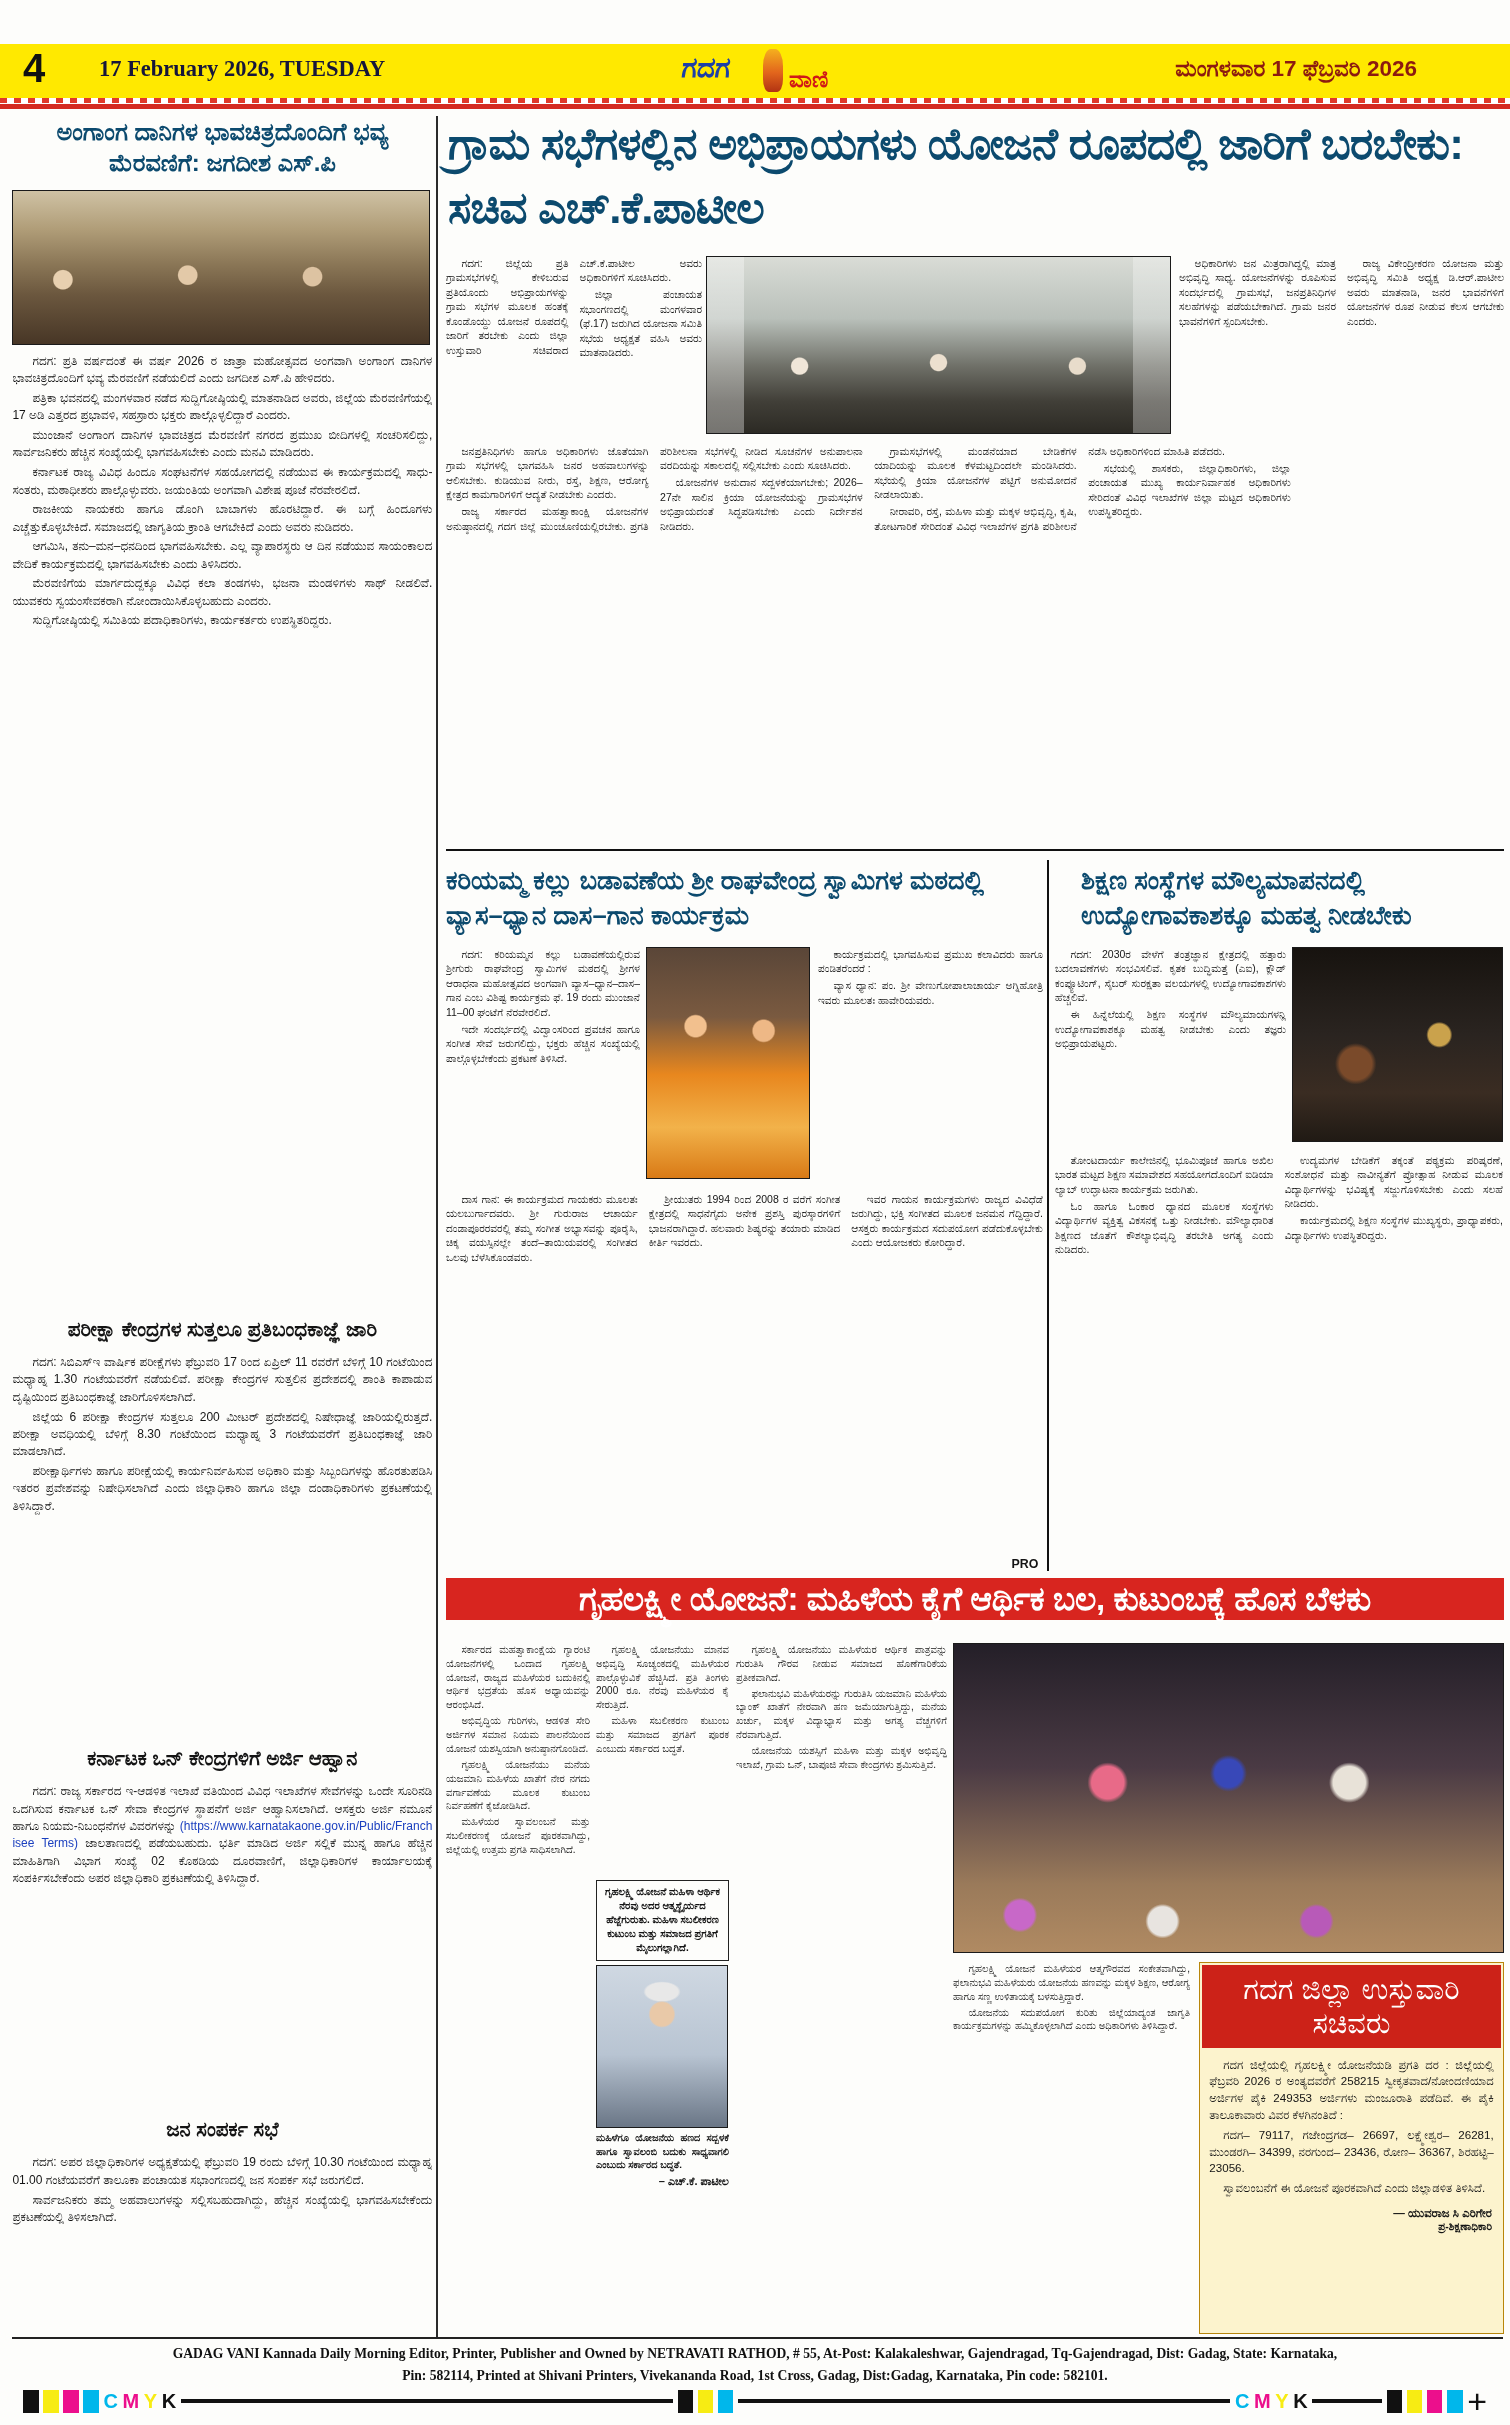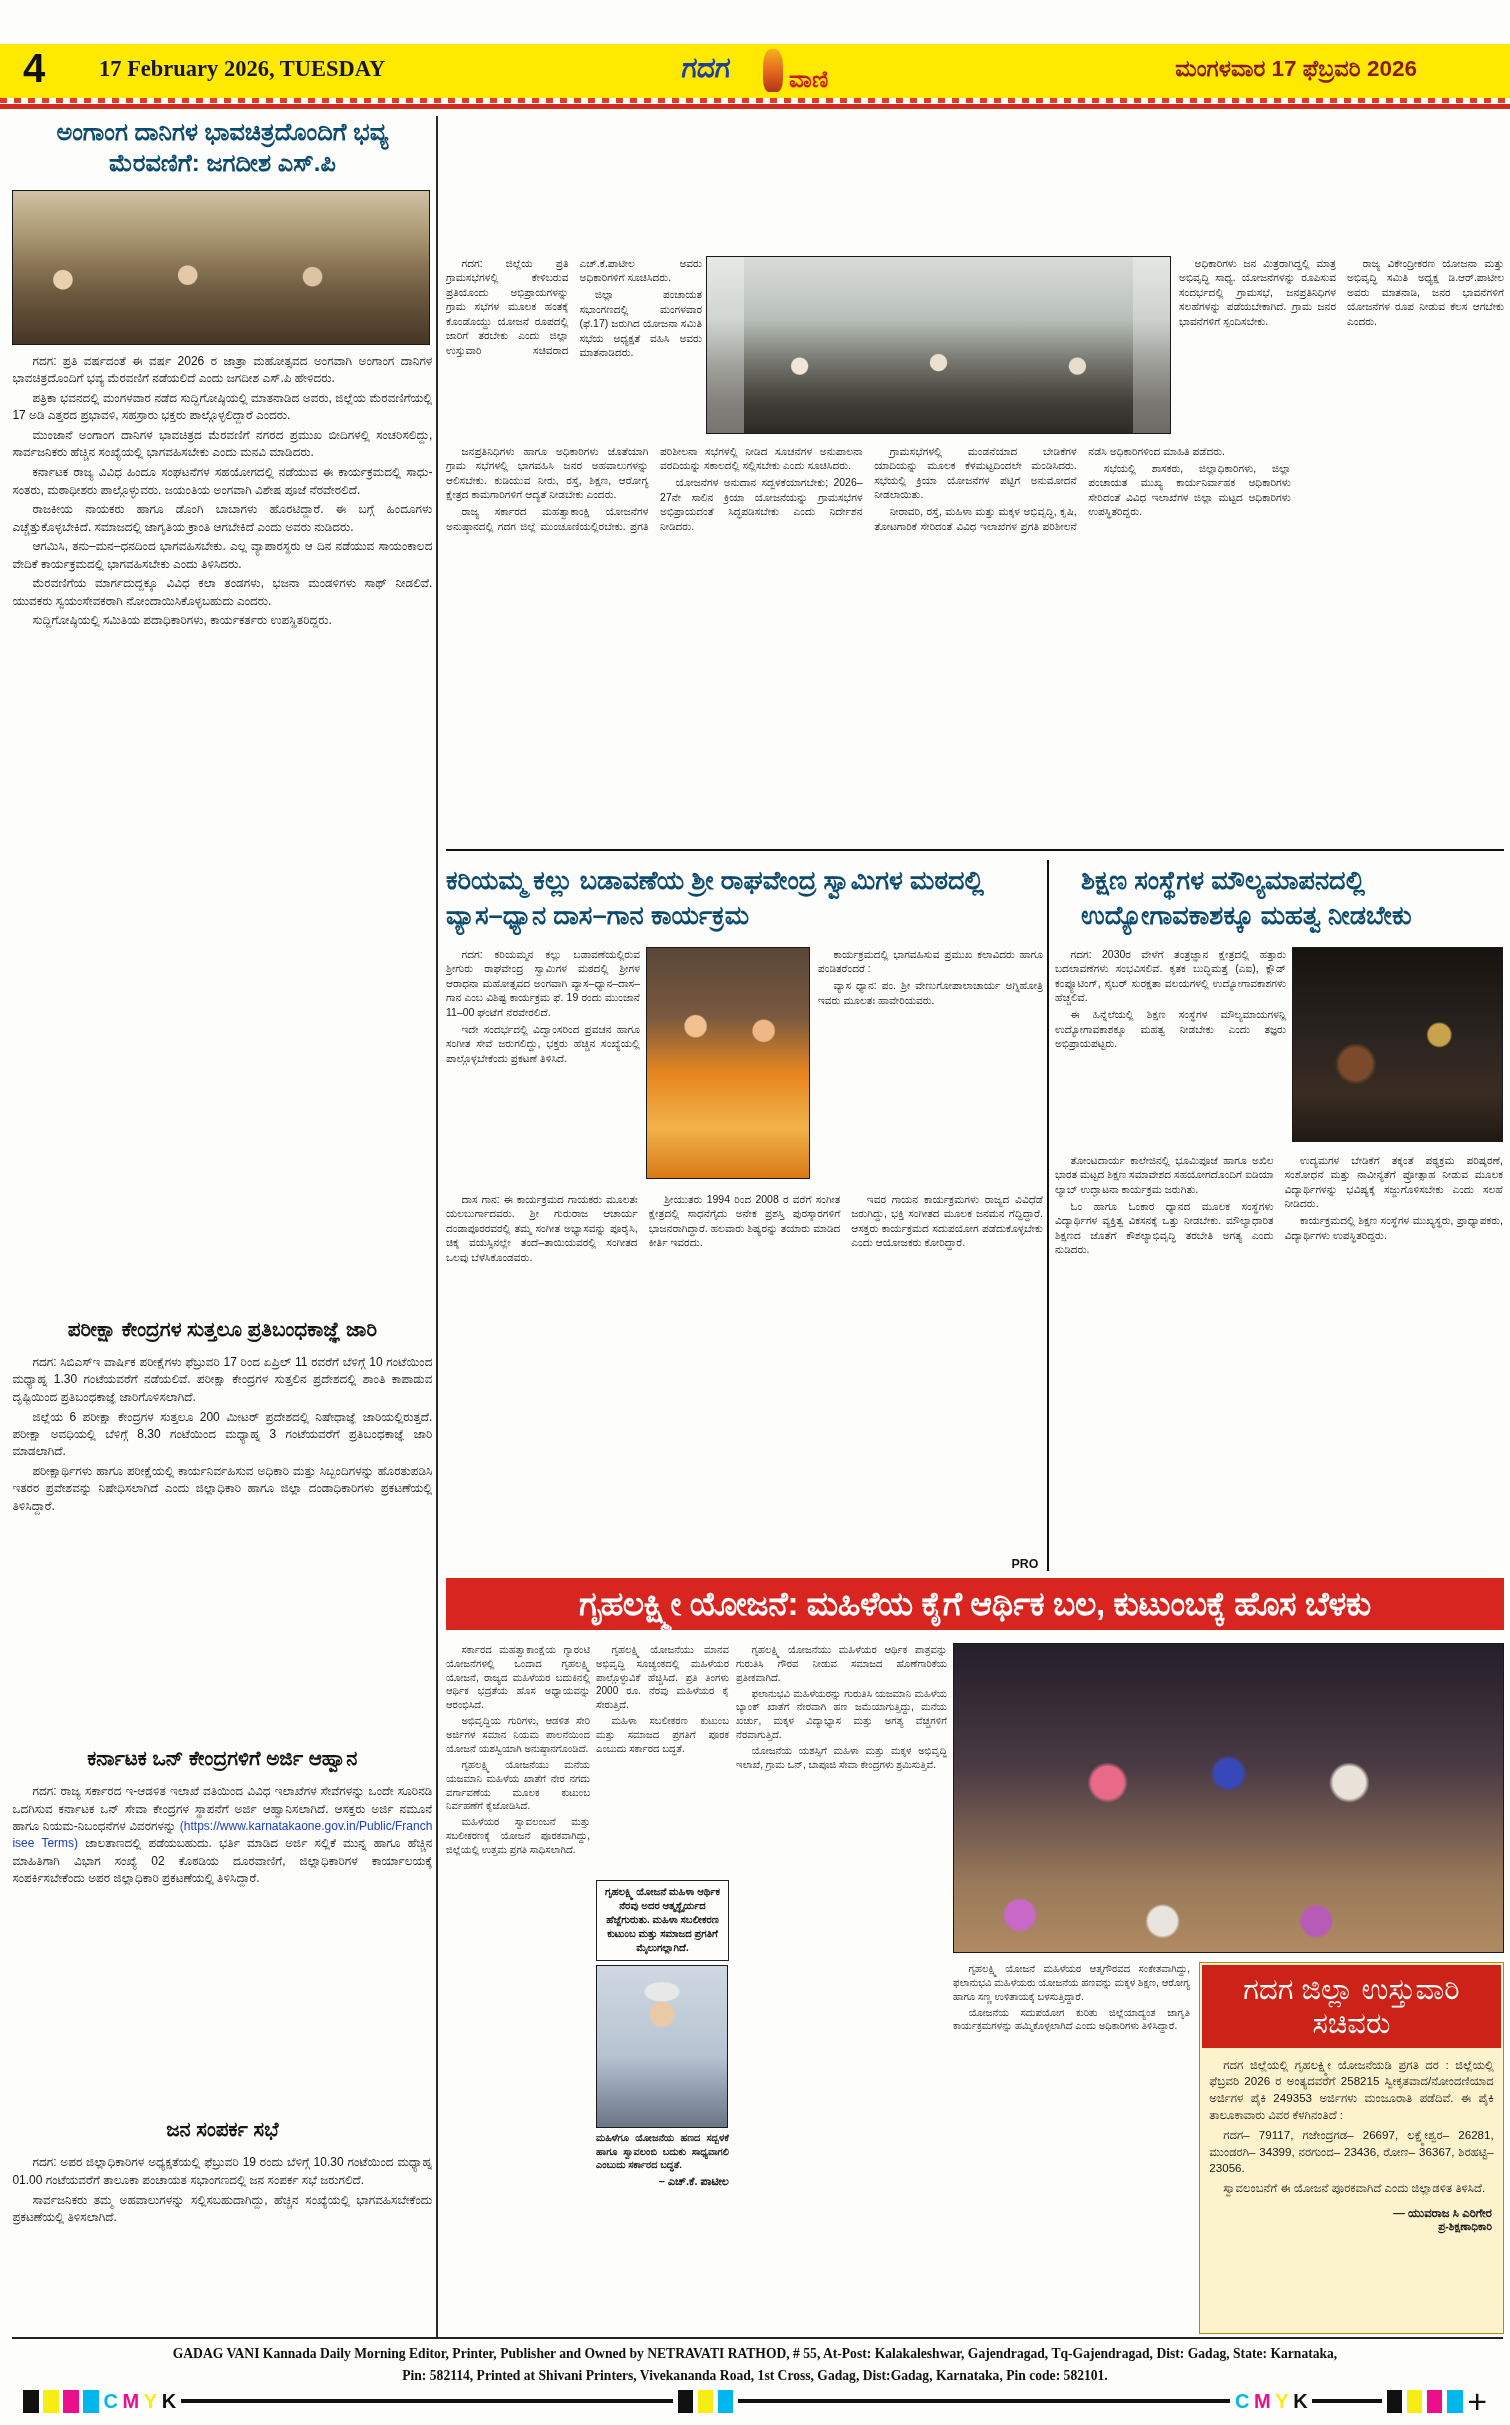--- a/index.html
+++ b/index.html
@@ -102,21 +102,21 @@
   .a2-pro{position:absolute;right:4.6px;bottom:3.1px;font-weight:800;font-size:12.4px;margin-top:8px;}
 
   
   .a3{position:absolute;left:1055px;top:857px;width:448px;height:717px;}
   .a3-head{font-size:25.6px;line-height:1.35;height:76px;margin-top:6.2px;margin-left:26px;}
   .a3-colA{position:absolute;left:0;top:90px;width:231px;height:200px;}
   .a3-photo{position:absolute;left:237px;top:90px;width:211px;height:195px;}
   .a3-bottom{position:absolute;left:0;top:296px;width:448px;height:418px;}
 
   
-  .banner{position:absolute;left:446px;top:1578px;width:1058px;height:52px;background:#d8251f;
+  .banner{position:absolute;left:446px;top:1578px;width:1058px;height:42px;background:#d8251f;
           display:flex;align-items:center;justify-content:center;}
   .banner span{color:#fff;font-size:33px;font-weight:800;letter-spacing:-0.4px;}
 
   
   .a4{position:absolute;left:446px;top:1643px;width:1058px;height:691px;}
   .a4-col1{position:absolute;left:0;top:0;width:144px;height:691px;font-size:10px;}
   .a4-col2{position:absolute;left:150px;top:0;width:133px;height:691px;font-size:10px;}
   .a4-col3{position:absolute;left:290px;top:0;width:211px;height:691px;font-size:10px;}
   .quotebox{border:1.5px solid #222;padding:4.6px 4.6px;margin:4.6px 0;font-weight:700;
             font-size:10px;line-height:1.4;text-align:center;}
@@ -194,20 +194,21 @@
         <span class="url">(https://www.karnatakaone.gov.in/Public/Franchisee Terms)</span>
         <span>ಜಾಲತಾಣದಲ್ಲಿ ಪಡೆಯಬಹುದು. ಭರ್ತಿ ಮಾಡಿದ ಅರ್ಜಿ ಸಲ್ಲಿಕೆ ಮುನ್ನ ಹಾಗೂ ಹೆಚ್ಚಿನ ಮಾಹಿತಿಗಾಗಿ ವಿಭಾಗ ಸಂಖ್ಯೆ 02 ಕೊಠಡಿಯ ದೂರವಾಣಿಗೆ, ಜಿಲ್ಲಾಧಿಕಾರಿಗಳ ಕಾರ್ಯಾಲಯಕ್ಕೆ ಸಂಪರ್ಕಿಸಬೇಕೆಂದು ಅಪರ ಜಿಲ್ಲಾಧಿಕಾರಿ ಪ್ರಕಟಣೆಯಲ್ಲಿ ತಿಳಿಸಿದ್ದಾರೆ.</span></p>
     </div>
     <div class="lc-sub">ಜನ ಸಂಪರ್ಕ ಸಭೆ</div>
     <div class="body-text lc-text lc-b4">
         <p>ಗದಗ: ಅಪರ ಜಿಲ್ಲಾಧಿಕಾರಿಗಳ ಅಧ್ಯಕ್ಷತೆಯಲ್ಲಿ ಫೆಬ್ರುವರಿ 19 ರಂದು ಬೆಳಿಗ್ಗೆ 10.30 ಗಂಟೆಯಿಂದ ಮಧ್ಯಾಹ್ನ 01.00 ಗಂಟೆಯವರೆಗೆ ತಾಲೂಕಾ ಪಂಚಾಯತ ಸಭಾಂಗಣದಲ್ಲಿ ಜನ ಸಂಪರ್ಕ ಸಭೆ ಜರುಗಲಿದೆ.</p>
         <p>ಸಾರ್ವಜನಿಕರು ತಮ್ಮ ಅಹವಾಲುಗಳನ್ನು ಸಲ್ಲಿಸಬಹುದಾಗಿದ್ದು, ಹೆಚ್ಚಿನ ಸಂಖ್ಯೆಯಲ್ಲಿ ಭಾಗವಹಿಸಬೇಕೆಂದು ಪ್ರಕಟಣೆಯಲ್ಲಿ ತಿಳಿಸಲಾಗಿದೆ.</p>
       </div>
   </div>
 
+  <div class="headline main-head">ಗ್ರಾಮ ಸಭೆಗಳಲ್ಲಿನ ಅಭಿಪ್ರಾಯಗಳು ಯೋಜನೆ ರೂಪದಲ್ಲಿ ಜಾರಿಗೆ ಬರಬೇಕು: ಸಚಿವ ಎಚ್.ಕೆ.ಪಾಟೀಲ</div>
   <div class="a1">
     <div class="body-text cols2 a1-colL">
         <p>ಗದಗ: ಜಿಲ್ಲೆಯ ಪ್ರತಿ ಗ್ರಾಮಸಭೆಗಳಲ್ಲಿ ಕೇಳಿಬರುವ ಪ್ರತಿಯೊಂದು ಅಭಿಪ್ರಾಯಗಳನ್ನು ಗ್ರಾಮ ಸಭೆಗಳ ಮೂಲಕ ಹಂತಕ್ಕೆ ಕೊಂಡೊಯ್ದು ಯೋಜನೆ ರೂಪದಲ್ಲಿ ಜಾರಿಗೆ ತರಬೇಕು ಎಂದು ಜಿಲ್ಲಾ ಉಸ್ತುವಾರಿ ಸಚಿವರಾದ ಎಚ್.ಕೆ.ಪಾಟೀಲ ಅವರು ಅಧಿಕಾರಿಗಳಿಗೆ ಸೂಚಿಸಿದರು.</p>
         <p>ಜಿಲ್ಲಾ ಪಂಚಾಯತ ಸಭಾಂಗಣದಲ್ಲಿ ಮಂಗಳವಾರ (ಫೆ.17) ಜರುಗಿದ ಯೋಜನಾ ಸಮಿತಿ ಸಭೆಯ ಅಧ್ಯಕ್ಷತೆ ವಹಿಸಿ ಅವರು ಮಾತನಾಡಿದರು.</p>
       </div>
     <div class="ph ph2 a1-photo"></div>
     <div class="body-text cols2 a1-colR">
         <p>ಅಧಿಕಾರಿಗಳು ಜನ ಮಿತ್ರರಾಗಿದ್ದಲ್ಲಿ ಮಾತ್ರ ಅಭಿವೃದ್ಧಿ ಸಾಧ್ಯ. ಯೋಜನೆಗಳನ್ನು ರೂಪಿಸುವ ಸಂದರ್ಭದಲ್ಲಿ ಗ್ರಾಮಸಭೆ, ಜನಪ್ರತಿನಿಧಿಗಳ ಸಲಹೆಗಳನ್ನು ಪಡೆಯಬೇಕಾಗಿದೆ. ಗ್ರಾಮ ಜನರ ಭಾವನೆಗಳಿಗೆ ಸ್ಪಂದಿಸಬೇಕು.</p>
         <p>ರಾಜ್ಯ ವಿಕೇಂದ್ರೀಕರಣ ಯೋಜನಾ ಮತ್ತು ಅಭಿವೃದ್ಧಿ ಸಮಿತಿ ಅಧ್ಯಕ್ಷ ಡಿ.ಆರ್.ಪಾಟೀಲ ಅವರು ಮಾತನಾಡಿ, ಜನರ ಭಾವನೆಗಳಿಗೆ ಯೋಜನೆಗಳ ರೂಪ ನೀಡುವ ಕೆಲಸ ಆಗಬೇಕು ಎಂದರು.</p>
       </div>

